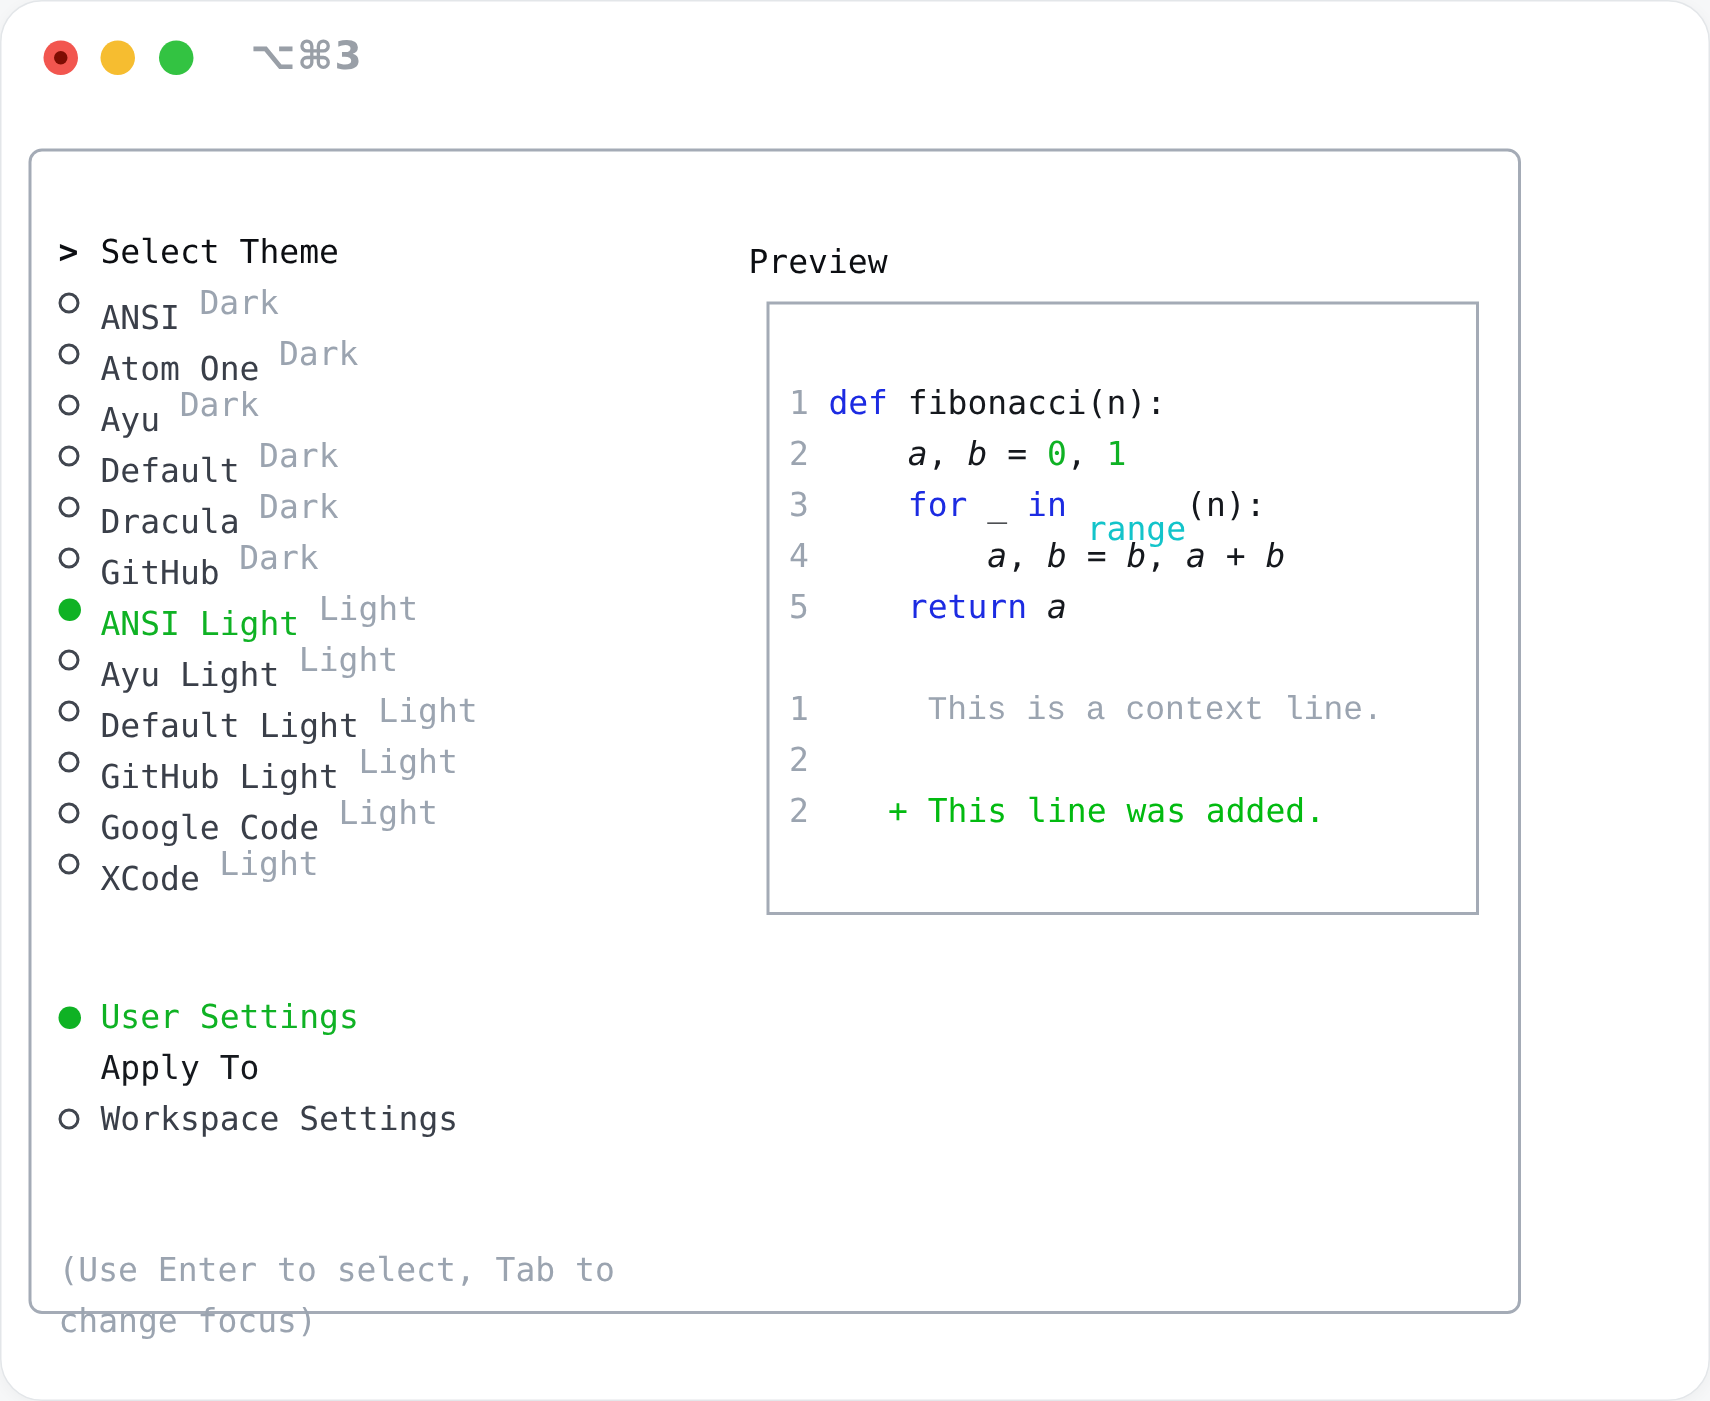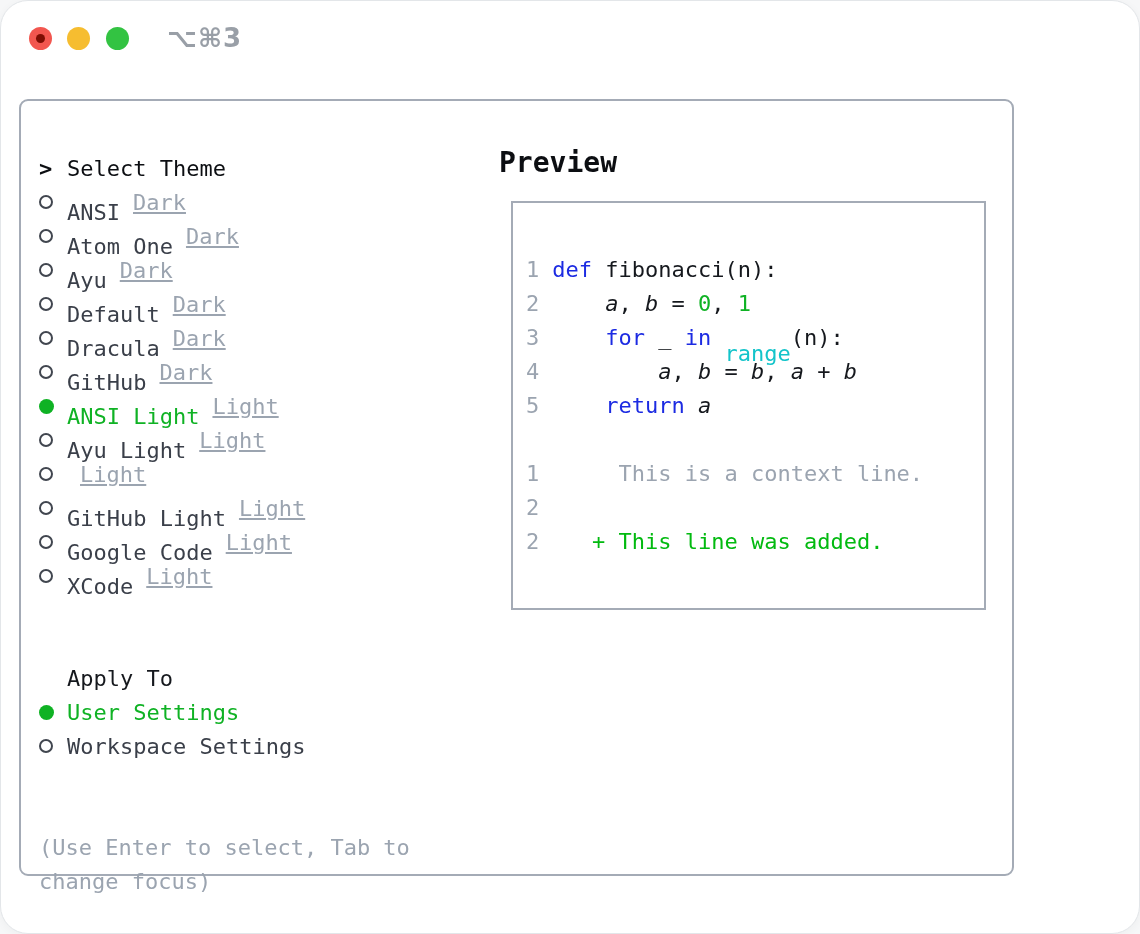--- a/index.html
+++ b/index.html
@@ -32,42 +32,42 @@
     border:2px solid var(--border);border-radius:9px;background:#fff;}
   .col-left{position:absolute;left:18px;top:50px;width:450px;font-size:22px;}
   .trow{display:flex;align-items:center;height:34px;white-space:pre;}
   .marker{display:inline-flex;width:28px;flex:0 0 28px;align-items:center;}
   .marker .ring{width:14px;height:14px;border:2px solid #41464f;border-radius:50%;}
   .marker .dot{width:15px;height:15px;border-radius:50%;background:var(--accent);}
   .prompt{font-weight:bold;color:var(--titleink);}
   .sec-title{font-weight:normal;color:var(--titleink);}
   .tname{color:var(--name);margin-top:20px;}
   .trow.selected .tname{color:var(--accent);}
-  .ttag{color:var(--muted);margin-left:13px;text-decoration:underline;}
+  .ttag{color:var(--muted);margin-left:13px;}
   .plain-label{color:#15181d;}
   .opt-label{color:var(--name);}
   .trow.selected .opt-label{color:var(--accent);}
   .spacer-2{height:68px;}
   .hint{color:var(--muted);line-height:34px;width:450px;white-space:normal;}
   
   .preview-title{
-    position:absolute;left:478px;top:44px;height:34px;display:flex;align-items:center;
-    font-size:28px;font-weight:bold;color:var(--titleink);}
+    position:absolute;left:478px;top:57px;height:34px;display:flex;align-items:center;
+    font-size:22px;font-weight:normal;color:var(--titleink);}
   .preview-box{
     position:absolute;left:490px;top:100px;width:475px;height:409px;
     border:2px solid var(--border);background:#fff;}
   .codewrap{padding:49px 0 0 13px;font-size:22px;}
   .cline{display:flex;height:34px;align-items:center;white-space:pre;}
   .lno{color:var(--muted);margin-right:13px;min-width:13px;}
   .c-k{color:var(--kw);text-align:right;}
   .c-p{color:var(--code);}
   .c-v{color:var(--code);font-style:italic;}
   .c-n{color:var(--num);}
   .c-f{color:var(--fn);margin-top:32px;}
-  .c-ctx{color:var(--muted);}
+  .c-ctx{color:var(--muted);font-family:Liberation Mono, monospace;}
   .c-del{color:var(--del);}
   .c-add{color:var(--add);}
 </style>
 </head>
 <body>
 
 <div class="window">
 
   <div class="titlebar">
     <div class="traffic red">
@@ -122,47 +122,48 @@
         <span class="tname">ANSI Light</span>
         <span class="ttag">Light</span>
       </div>
       <div class="trow">
         <span class="marker"><span class="ring"></span></span>
         <span class="tname">Ayu Light</span>
         <span class="ttag">Light</span>
       </div>
       <div class="trow">
         <span class="marker"><span class="ring"></span></span>
+        <span class="tname">Default Light</span>
         <span class="ttag">Light</span>
       </div>
       <div class="trow">
         <span class="marker"><span class="ring"></span></span>
         <span class="tname">GitHub Light</span>
         <span class="ttag">Light</span>
       </div>
       <div class="trow">
         <span class="marker"><span class="ring"></span></span>
         <span class="tname">Google Code</span>
         <span class="ttag">Light</span>
       </div>
       <div class="trow">
         <span class="marker"><span class="ring"></span></span>
         <span class="tname">XCode</span>
         <span class="ttag">Light</span>
       </div>
 
       <div class="spacer-2"></div>
 
+      <div class="trow selected">
+        <span class="marker"><span class="dot"></span></span>
+        <span class="opt-label">User Settings</span>
+      </div>
       <div class="trow">
         <span class="marker"></span>
         <span class="plain-label">Apply To</span>
-      </div>
-      <div class="trow selected">
-        <span class="marker"><span class="dot"></span></span>
-        <span class="opt-label">User Settings</span>
       </div>
       <div class="trow">
         <span class="marker"><span class="ring"></span></span>
         <span class="opt-label">Workspace Settings</span>
       </div>
 
       <div class="spacer-2"></div>
 
       <div class="hint">(Use Enter to select, Tab to change focus)</div>
     </div>

